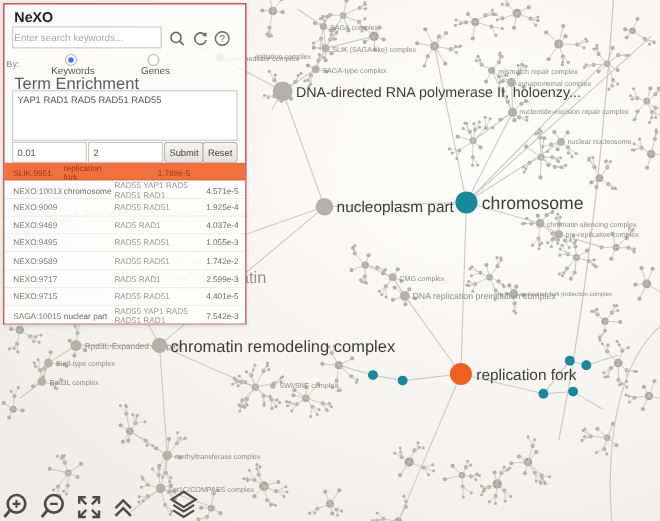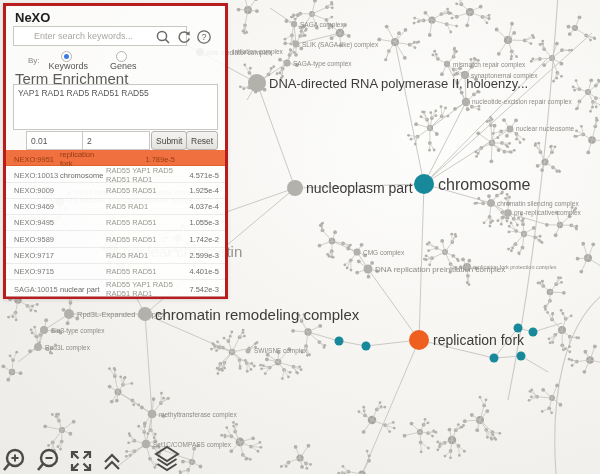--- a/index.html
+++ b/index.html
@@ -6,32 +6,32 @@
   body{
     width:600px;height:474px;overflow:hidden;position:relative;
     font-family:"Liberation Sans",sans-serif;
     background:radial-gradient(ellipse at 72% 30%, #fdfdfc 0%, #f6f5f2 45%, #edebe7 100%);
   }
   #graph{position:absolute;left:0;top:0;}
   
   .panel{
     position:absolute;left:3px;top:3px;width:219px;height:290px;
     background:rgba(253,253,252,0.85);
-    border:3px solid #b91c1c;box-shadow:0 1px 4px rgba(0,0,0,0.12);
+    border:1px solid #b91c1c;box-shadow:0 1px 4px rgba(0,0,0,0.12);
     z-index:5;
   }
   .panel-title{position:absolute;left:9px;top:4px;font-size:13px;font-weight:bold;color:#222;}
   .search-input{
     position:absolute;left:7px;top:20px;width:132px;height:16px;
-    border:1px solid #c9c7c3;background:#fff;font-size:9px;color:#555;padding:1px 20px;
+    border:1px solid #c9c7c3;background:#fff;font-size:9px;color:#555;padding:1px 1px;
     font-family:"Liberation Sans",sans-serif;outline:none;
   }
   .search-input::placeholder{color:#a9a7a3;}
   .hicon{position:absolute;top:23px;cursor:pointer;}
-  .by-row{position:absolute;left:22px;top:44px;font-size:9px;color:#555;display:flex;align-items:center;}
+  .by-row{position:absolute;left:2px;top:44px;font-size:9px;color:#555;display:flex;align-items:center;gap:20px;}
   .by-label{color:#8a8884;font-size:8px;margin-right:9px;}
   .radio{display:inline-block;width:9px;height:9px;border:1px solid #b5b3af;border-radius:50%;margin-right:4px;background:#fff;position:relative;top:1px;}
   .radio.checked::after{content:"";position:absolute;left:2px;top:2px;width:5px;height:5px;border-radius:50%;background:#3b78e7;}
   .radio-label{margin-right:22px;display:flex;align-items:center;cursor:pointer;flex-direction:column;}
   .section-title{position:absolute;left:9px;top:64px;font-size:15px;color:#5d5b58;}
   .genes-textarea{
     position:absolute;left:7px;top:78px;width:195px;height:38px;resize:none;
     border:1px solid #c9c7c3;background:rgba(255,255,255,0.9);font-size:8.5px;color:#555;
     padding:3px 4px;font-family:"Liberation Sans",sans-serif;outline:none;
   }
@@ -1818,28 +1818,28 @@
     <span class="radio-label">
       <span class="radio"></span>
       <span>Genes</span>
     </span>
   </div>
 
   <div class="section-title">Term Enrichment</div>
 
   <textarea class="genes-textarea" style="">YAP1 RAD1 RAD5 RAD51 RAD55</textarea>
 
-  <input class="param-input" style="left: 20px;" value="0.01">
+  <input class="param-input" style="left: 7px;" value="0.01">
   <input class="param-input" style="left: 76px;" value="2">
   <button class="btn" style="left:145px">Submit</button>
   <button class="btn" style="left:180px">Reset</button>
 
   <div class="results" id="results">
       <div class="trow hl">
-        <span class="c-id">NEXO:9951</span>
+        <span class="c-id">SLIK:9951</span>
         <span class="c-name">replication fork</span>
         <span class="c-pval">1.789e-5</span>
       </div>
       <div class="trow">
         <span class="c-id">NEXO:10013</span>
         <span class="c-name">chromosome</span>
         <span class="c-genes">RAD55 YAP1 RAD5 RAD51 RAD1</span>
         <span class="c-pval">4.571e-5</span>
       </div>
       <div class="trow">

